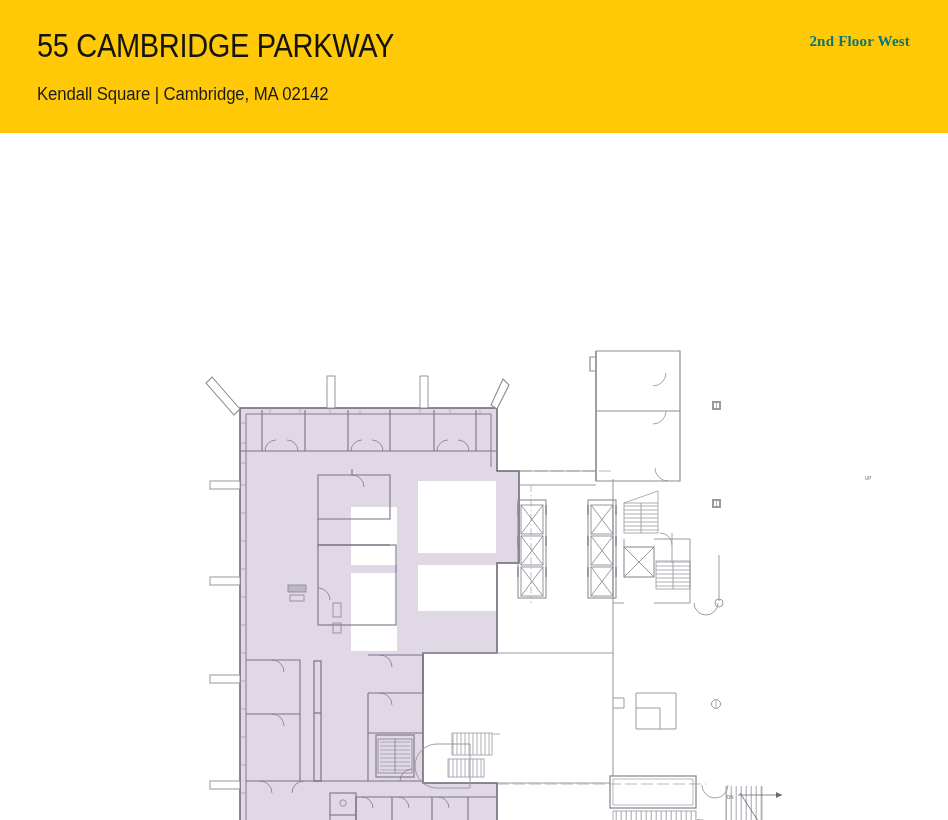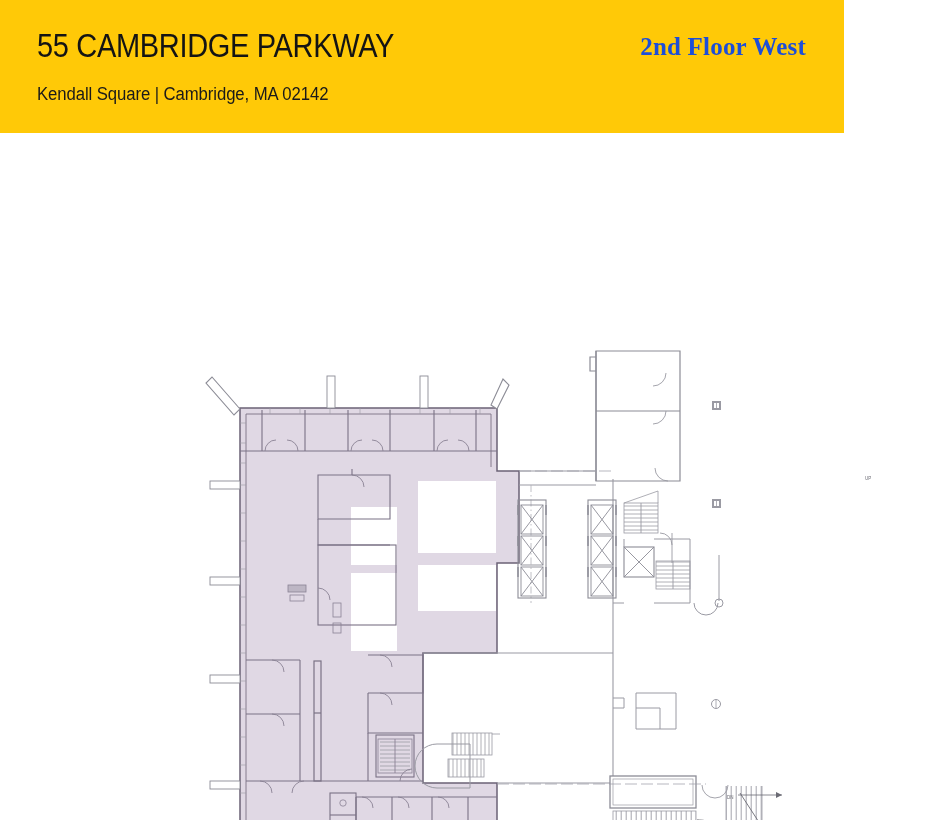--- a/index.html
+++ b/index.html
@@ -14,21 +14,21 @@
     overflow: hidden;
     font-family: "Liberation Sans", sans-serif;
     position: relative;
   }
 
   
   #header-band {
     position: absolute;
     left: 0;
     top: 0;
-    width: 844px;
+    width: 948px;
     height: 133px;
     background: #FFC907;
     box-sizing: border-box;
   }
   #header-title {
     position: absolute;
     left: 37px;
     top: 29px;
     font-family: "Liberation Sans", sans-serif;
     font-size: 33px;
@@ -51,23 +51,23 @@
     color: #1a1a1a;
     white-space: nowrap;
     transform: scaleX(0.93);
     transform-origin: left top;
   }
   #header-floor-label {
     position: absolute;
     right: 38px;
     top: 33px;
     font-family: "Liberation Serif", serif;
-    font-size: 25px;
+    font-size: 15px;
     font-weight: 700;
-    color: #1d4ed8;
+    color: #0f766e;
     white-space: nowrap;
     letter-spacing: 0.2px;
   }
 
   
   #plan-area {
     position: absolute;
     left: 0;
     top: 133px;
     width: 948px;

